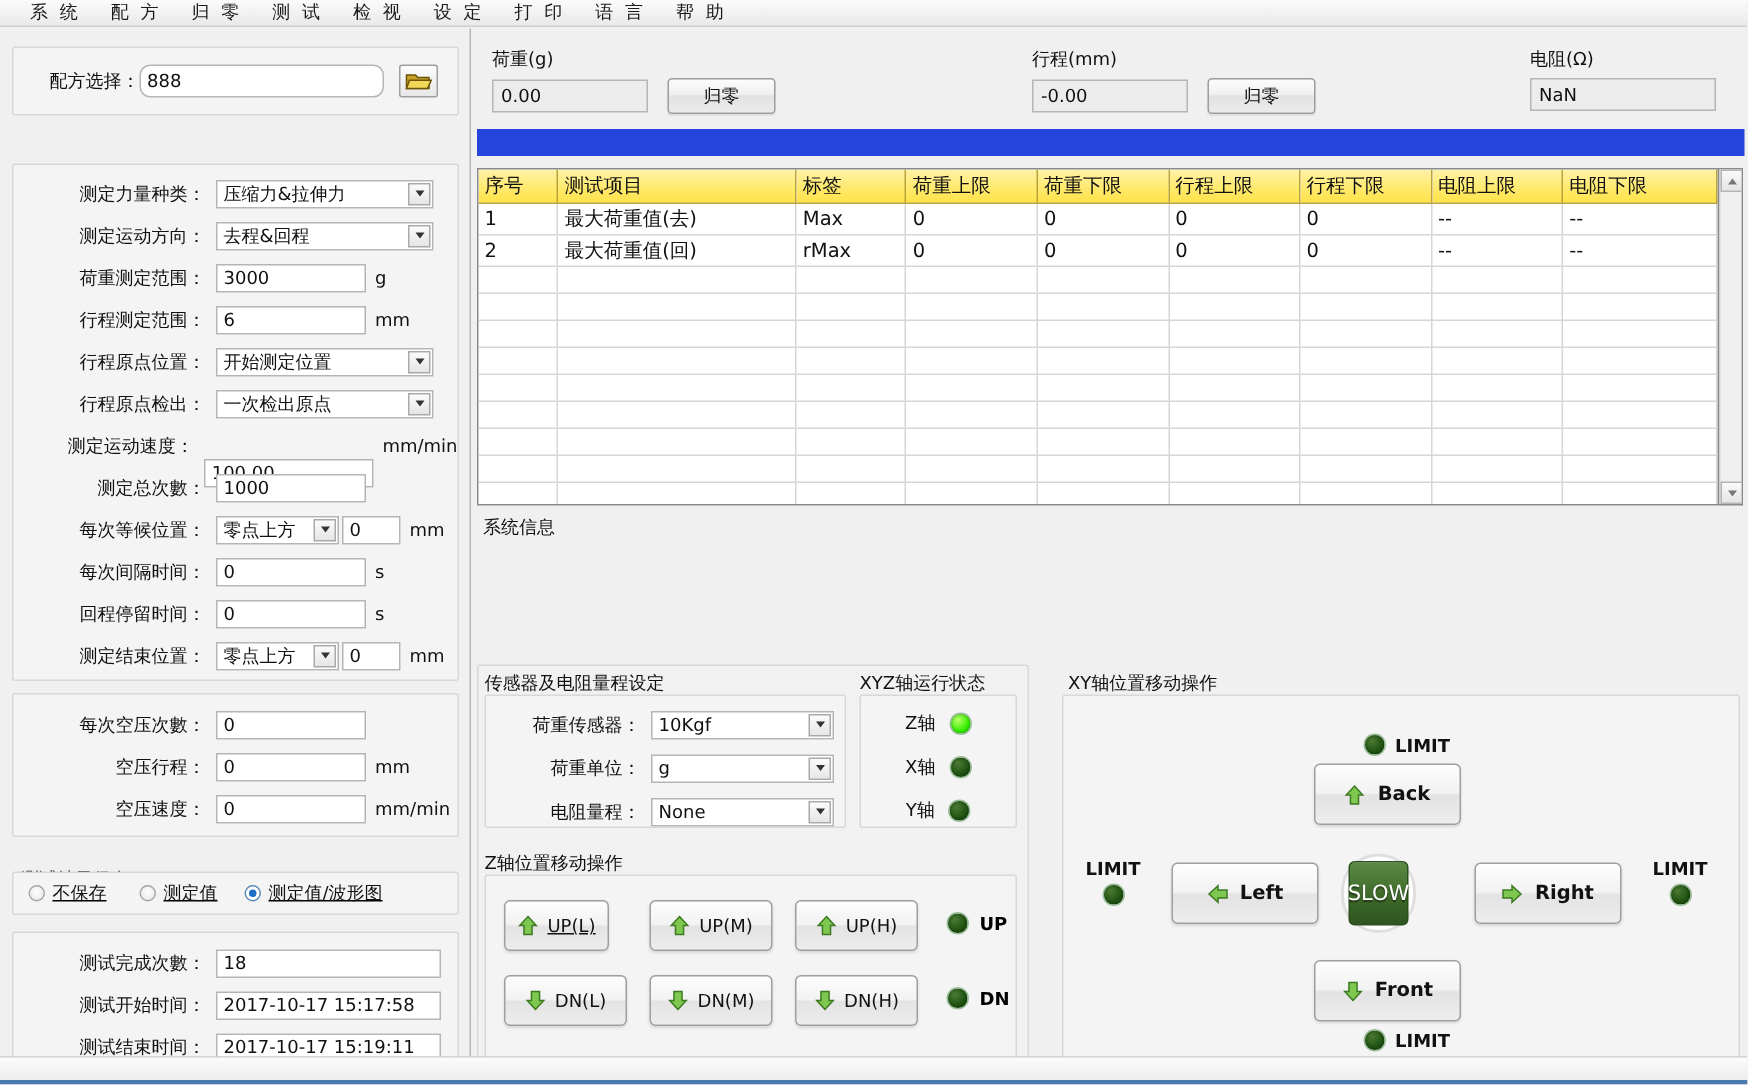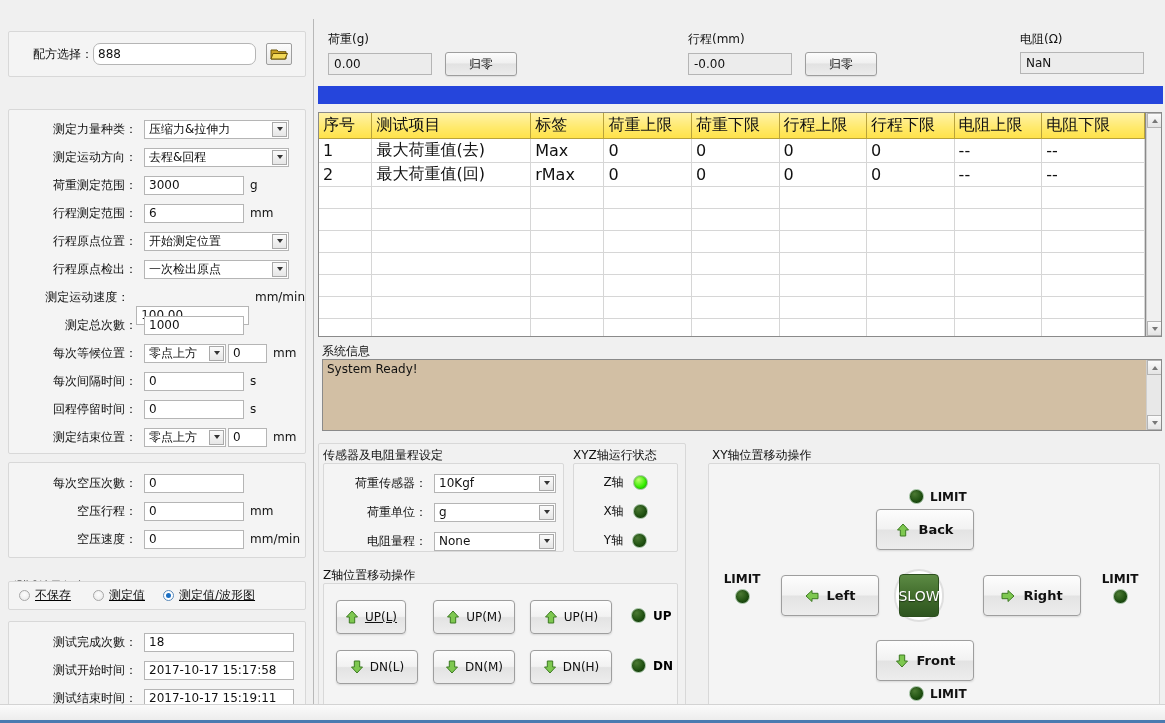--- a/index.html
+++ b/index.html
@@ -167,21 +167,21 @@
   .gridwrap {
     position: absolute;
     border: 1px solid #8a8a8a;
     background: #fff;
     overflow: hidden;
   }
   table.grid {
     border-collapse: collapse;
     width: 100%;
     table-layout: fixed;
-    font-size: 16px;
+    font-size: 13px;
   }
   table.grid th {
     background: linear-gradient(to bottom,#fff2a8 0%, #ffe96a 60%, #ffe24a 100%);
     border-right: 1px solid #b9a33b;
     border-bottom: 1px solid #b9a33b;
     font-weight: normal;
     text-align: left;
     padding: 2px 4px;
     height: 15px;
     color: #111;
@@ -299,20 +299,31 @@
     border-radius: 2px;
     background: linear-gradient(to bottom,#fcfcfc,#e7e7e7);
     display: flex; align-items: center; justify-content: center;
   }
 </style>
 </head>
 <body>
 
 <div id="app">
 
+  <div class="menubar">
+    <div class="menu-item">系 统</div>
+    <div class="menu-item">配 方</div>
+    <div class="menu-item">归 零</div>
+    <div class="menu-item">测 试</div>
+    <div class="menu-item">检 视</div>
+    <div class="menu-item">设 定</div>
+    <div class="menu-item">打 印</div>
+    <div class="menu-item">语 言</div>
+    <div class="menu-item">帮 助</div>
+  </div>
 
   <div class="left-col">
 
     <div class="panel" style="left:8px; top:12px; width:298px; height:46px;">
       <div class="row" style="margin:11px 0 0 8px; height:22px;">
         <div class="lbl" style="width:76px;">配方选择：</div>
         <div class="txtfield" style="width:163px; height:22px; line-height:20px;border-radius:7px;">888</div>
         <div class="folderbtn" style="margin-left:10px;">
           <svg width="18" height="13" viewBox="0 0 18 13">
             <path d="M1 2 H7 L8.5 3.7 H16 V11 H1 Z" fill="#c9a227" stroke="#6b5409" stroke-width="1"></path>
@@ -633,31 +644,20 @@
         <div class="sbtn">
             <div class="tri-up"></div>
           </div>
         <div class="sbtn bottom">
             <div class="tri-dn"></div>
           </div>
       </div>
     </div>
 
     <div class="grp-title" style="left:7px; top:324px;">系统信息</div>
-    <div class="sysinfo-box" style="left:7px; top:340px; width:840px; height:72px;">
-      <span>System Ready!</span>
-      <div class="vscroll" style="background:#e8e8e8;">
-        <div class="sbtn">
-            <div class="tri-up"></div>
-          </div>
-        <div class="sbtn bottom">
-            <div class="tri-dn"></div>
-          </div>
-      </div>
-    </div>
 
     <div class="panel" style="left:3px; top:424px; width:368px; height:272px; background:#f1f1f1;">
     </div>
 
     <div class="grp-title" style="left:8px; top:428px;">传感器及电阻量程设定</div>
     <div class="panel" style="left:8px; top:444px; width:241px; height:89px; background:#f4f4f4;">
       <div id="sensor-rows" style="padding-top:8px;">
           <div class="row" style="margin-left: 8px; margin-bottom: 7px;">
             <div class="lbl" style="width: 95px; margin-right: 7px;">荷重传感器：</div>
             <div class="combo" style="width: 122px;"><span>10Kgf</span><span class="arrowbox"></span></div>

